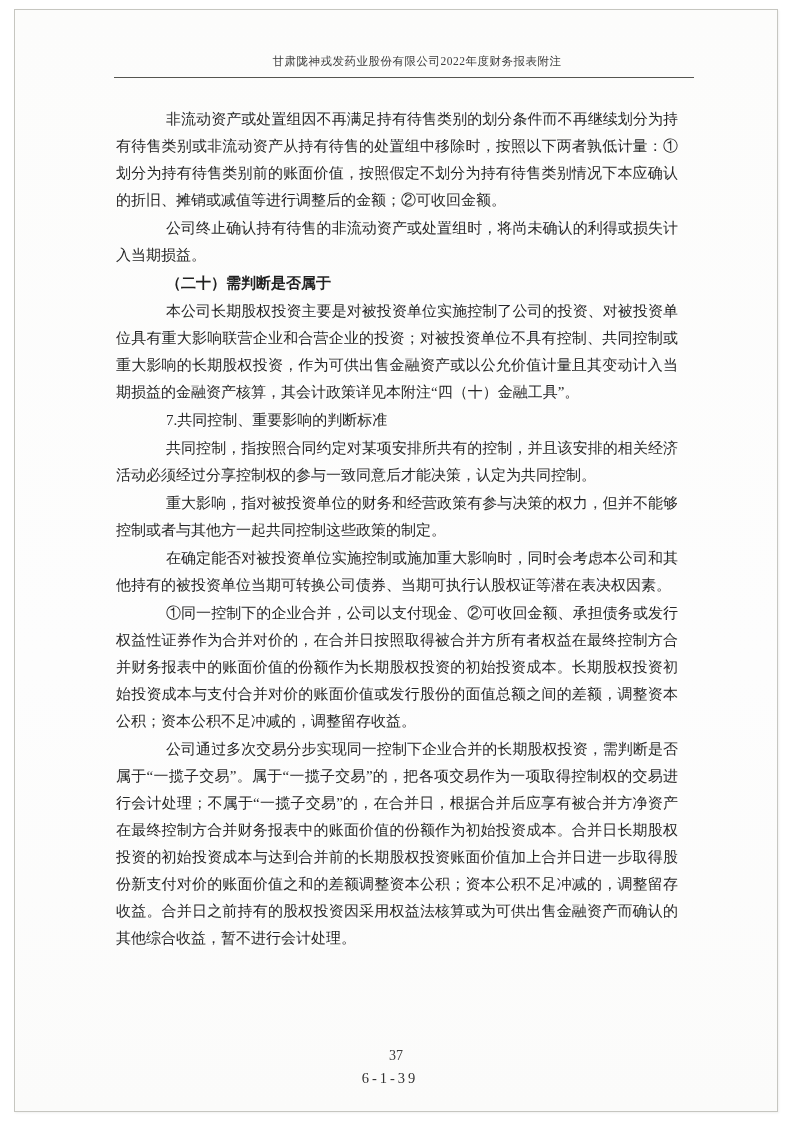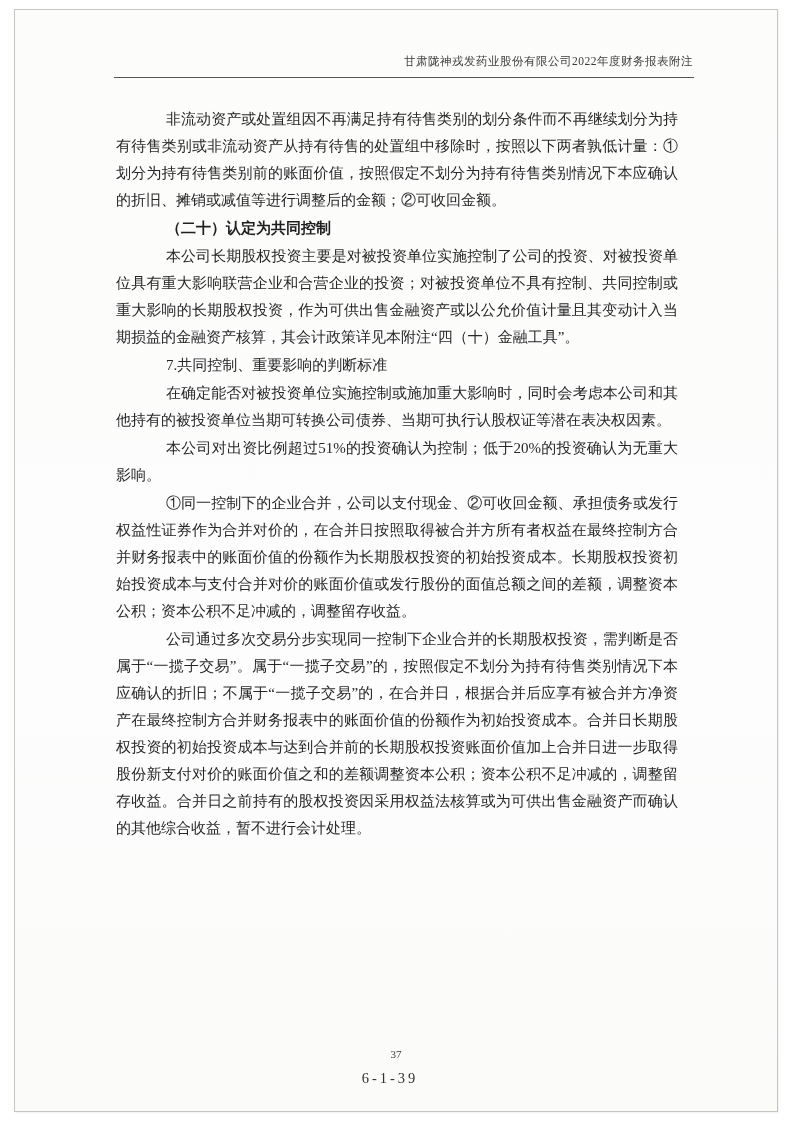--- a/index.html
+++ b/index.html
@@ -24,21 +24,21 @@
     background: linear-gradient(180deg, #fcfcfb 0%, #fdfdfd 60%, #fbfbfa 100%);
     border: 1px solid #c6c6c0;
     box-shadow: 1px 1px 2px rgba(0,0,0,0.06);
   }
   .page-header {
     position: absolute;
     top: 44px;
     left: 126px;
     width: 552px;
     display: flex;
-    justify-content: flex-end;
+    justify-content: center;
     align-items: baseline;
     font-size: 11.5px;
     color: #3c3c3c;
     letter-spacing: 0.5px;
   }
   .header-rule {
     position: absolute;
     top: 67px;
     left: 99px;
     width: 580px;
@@ -62,21 +62,21 @@
   .para.heading {
     font-weight: bold;
     color: #1f1f1f;
   }
   .footer-pagenum {
     position: absolute;
     top: 1038px;
     left: 0;
     right: 0;
     text-align: center;
-    font-size: 11px;
+    font-size: 14px;
     color: #3a3a3a;
   }
   .footer-code {
     position: absolute;
     top: 1060px;
     left: 0;
     right: 12px;
     text-align: center;
     font-size: 14.5px;
     letter-spacing: 3px;
@@ -90,25 +90,27 @@
 
   <header class="page-header">
     <span>甘肃陇神戎发药业股份有限公司</span>
     <span>2022年度财务报表附注</span>
   </header>
 
   <div class="header-rule"></div>
 
   <main class="doc-body">
     <p class="para">非流动资产或处置组因不再满足持有待售类别的划分条件而不再继续划分为持有待售类别或非流动资产从持有待售的处置组中移除时，按照以下两者孰低计量：①划分为持有待售类别前的账面价值，按照假定不划分为持有待售类别情况下本应确认的折旧、摊销或减值等进行调整后的金额；②可收回金额。</p>
-    <p class="para heading">（二十）认定为共同控制</p>
+    <p class="para">公司终止确认持有待售的非流动资产或处置组时，将尚未确认的利得或损失计入当期损益。</p>
+    <p class="para heading">（二十）需判断是否属于</p>
     <p class="para">本公司长期股权投资主要是对被投资单位实施控制了公司的投资、对被投资单位具有重大影响联营企业和合营企业的投资；对被投资单位不具有控制、共同控制或重大影响的长期股权投资，作为可供出售金融资产或以公允价值计量且其变动计入当期损益的金融资产核算，其会计政策详见本附注“四（十）金融工具”。</p>
     <p class="para">7.共同控制、重要影响的判断标准</p>
+    <p class="para">共同控制，指按照合同约定对某项安排所共有的控制，并且该安排的相关经济活动必须经过分享控制权的参与一致同意后才能决策，认定为共同控制。</p>
+    <p class="para">重大影响，指对被投资单位的财务和经营政策有参与决策的权力，但并不能够控制或者与其他方一起共同控制这些政策的制定。</p>
     <p class="para">在确定能否对被投资单位实施控制或施加重大影响时，同时会考虑本公司和其他持有的被投资单位当期可转换公司债券、当期可执行认股权证等潜在表决权因素。</p>
-    <p class="para">本公司对出资比例超过51%的投资确认为控制；低于20%的投资确认为无重大影响。</p>
     <p class="para">①同一控制下的企业合并，公司以支付现金、②可收回金额、承担债务或发行权益性证券作为合并对价的，在合并日按照取得被合并方所有者权益在最终控制方合并财务报表中的账面价值的份额作为长期股权投资的初始投资成本。长期股权投资初始投资成本与支付合并对价的账面价值或发行股份的面值总额之间的差额，调整资本公积；资本公积不足冲减的，调整留存收益。</p>
-    <p class="para">公司通过多次交易分步实现同一控制下企业合并的长期股权投资，需判断是否属于“一揽子交易”。属于“一揽子交易”的，按照假定不划分为持有待售类别情况下本应确认的折旧；不属于“一揽子交易”的，在合并日，根据合并后应享有被合并方净资产在最终控制方合并财务报表中的账面价值的份额作为初始投资成本。合并日长期股权投资的初始投资成本与达到合并前的长期股权投资账面价值加上合并日进一步取得股份新支付对价的账面价值之和的差额调整资本公积；资本公积不足冲减的，调整留存收益。合并日之前持有的股权投资因采用权益法核算或为可供出售金融资产而确认的其他综合收益，暂不进行会计处理。</p>
+    <p class="para">公司通过多次交易分步实现同一控制下企业合并的长期股权投资，需判断是否属于“一揽子交易”。属于“一揽子交易”的，把各项交易作为一项取得控制权的交易进行会计处理；不属于“一揽子交易”的，在合并日，根据合并后应享有被合并方净资产在最终控制方合并财务报表中的账面价值的份额作为初始投资成本。合并日长期股权投资的初始投资成本与达到合并前的长期股权投资账面价值加上合并日进一步取得股份新支付对价的账面价值之和的差额调整资本公积；资本公积不足冲减的，调整留存收益。合并日之前持有的股权投资因采用权益法核算或为可供出售金融资产而确认的其他综合收益，暂不进行会计处理。</p>
   </main>
 
   <div class="footer-pagenum">37</div>
   <div class="footer-code">6-1-39</div>
 
 </div>
 
 </body></html>

